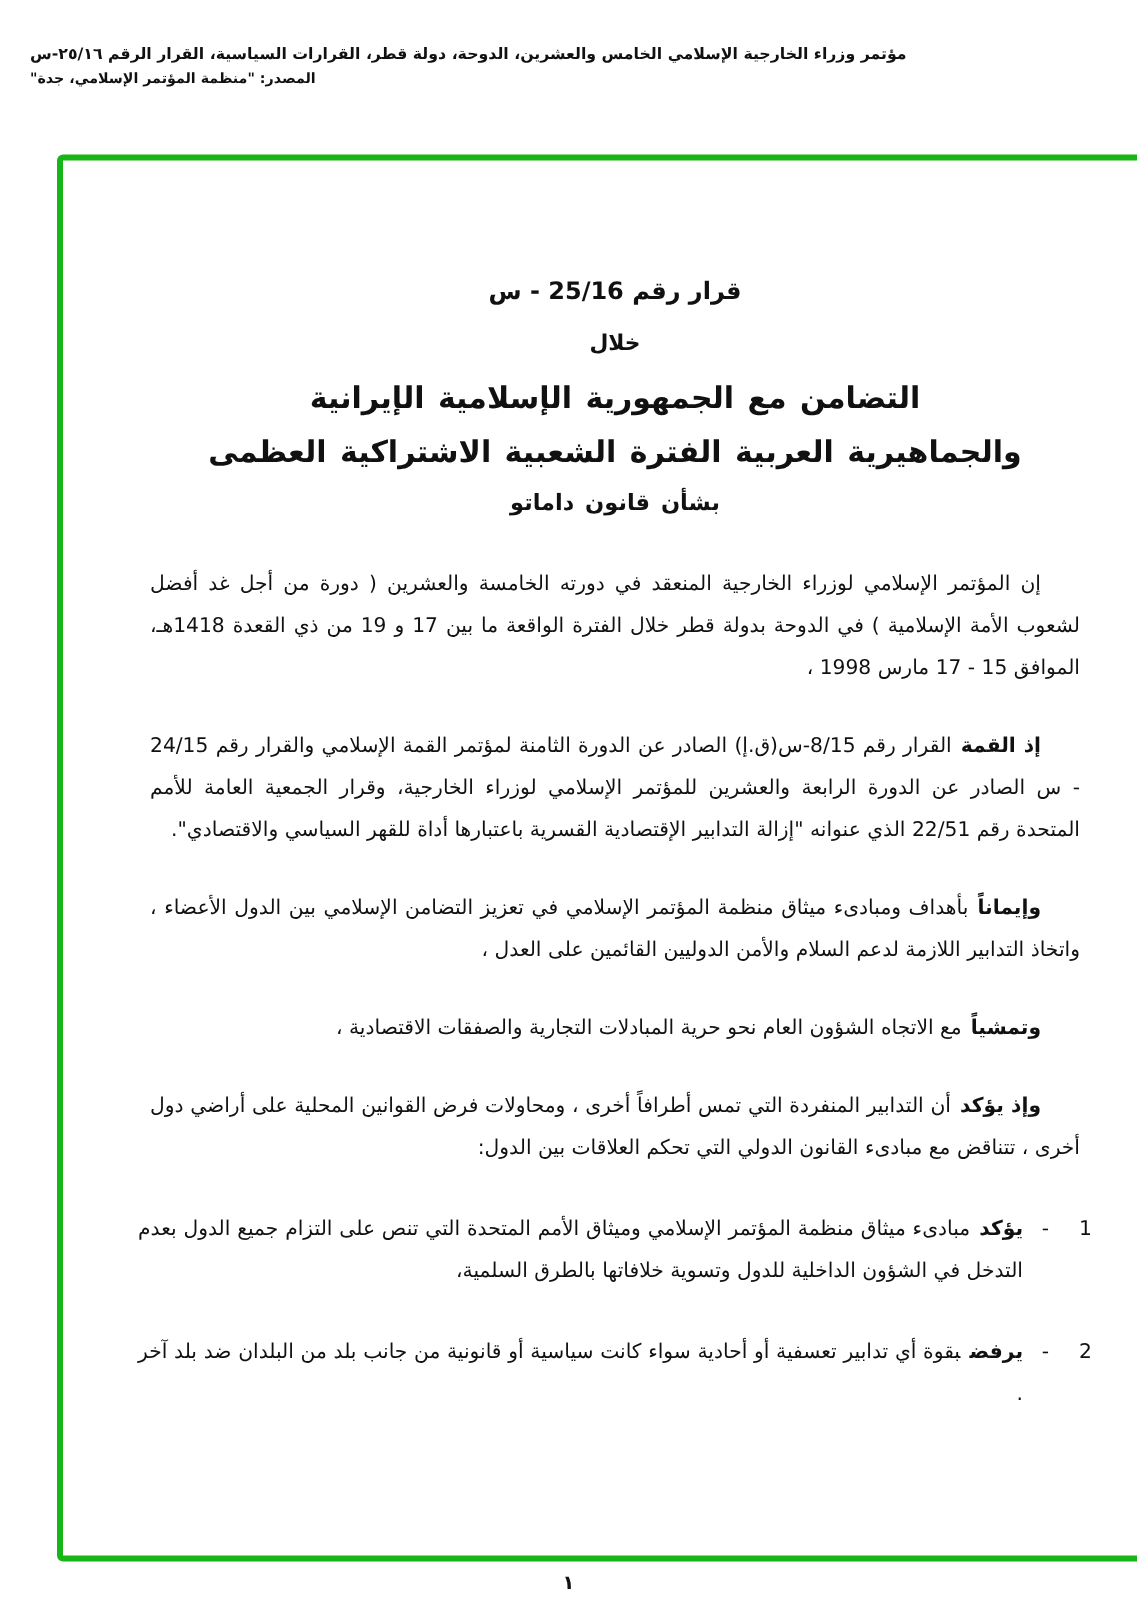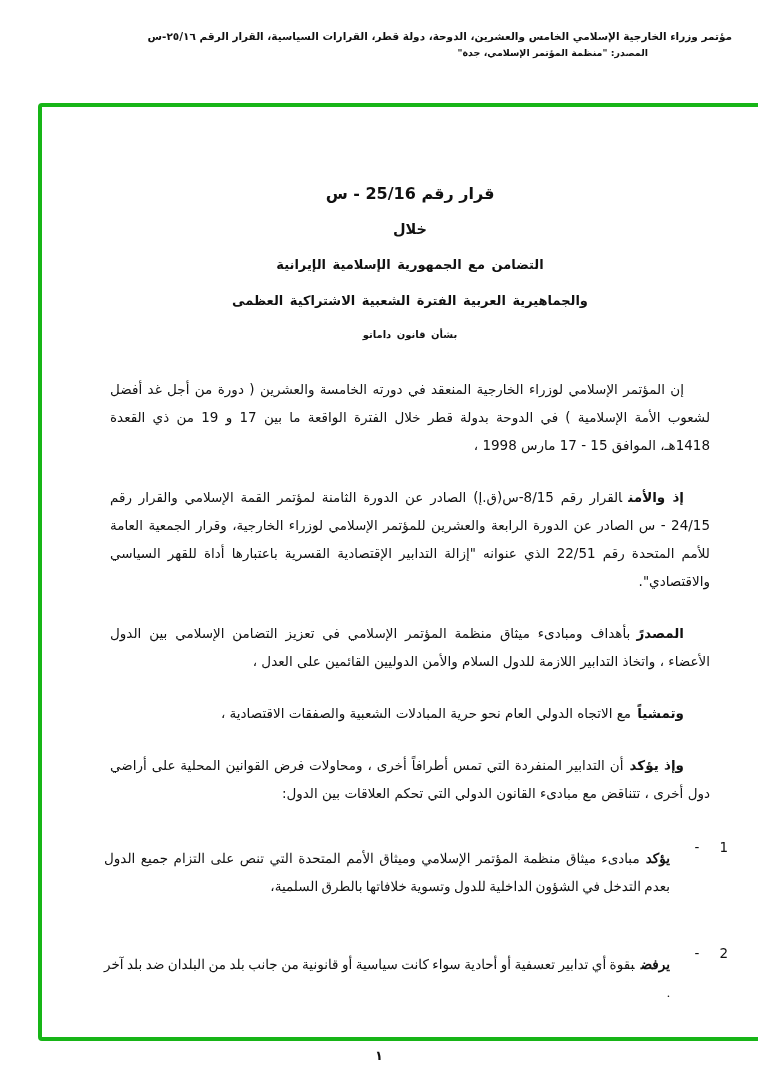--- a/index.html
+++ b/index.html
@@ -11,21 +11,21 @@
     font-family: "DejaVu Sans", sans-serif;
     color: #111;
     overflow: hidden;
   }
 
   
   .page-header {
     position: absolute;
     top: 30px; left: 20px; right: 26px;
     direction: rtl;
-    text-align: right;
+    text-align: left;
     font-weight: bold;
   }
   .hdr-line1 { font-size: 10.5px; letter-spacing: 0; }
   .hdr-line2 { font-size: 9.5px; margin-top: 5px; padding-left: 0; padding-right: 84px; }
 
   
   .doc-frame {
     position: absolute;
     left: 38px; top: 103px;
     width: 744px; height: 938px;
@@ -34,38 +34,38 @@
     padding: 76px 50px 0 50px;
     direction: rtl;
     overflow: hidden;
   }
 
   
   .title-block { text-align: center; margin-bottom: 30px; }
   .title-line { font-weight: bold; }
   .t1 { font-size: 16px;   line-height: 22px; margin-bottom: 14px; }
   .t2 { font-size: 14.5px; line-height: 20px; margin-bottom: 14px; }
-  .heavy { font-size: 13px; line-height: 24px; margin-bottom: 12px; letter-spacing: 0.2px; word-spacing: 2px; }
-  .t5 { font-size: 10px; line-height: 20px; margin-bottom: 0; word-spacing: 2px; }
+  .heavy { font-size: 20px; line-height: 24px; margin-bottom: 12px; letter-spacing: 0.2px; word-spacing: 2px; }
+  .t5 { font-size: 15px; line-height: 20px; margin-bottom: 0; word-spacing: 2px; }
 
   
   .para {
     font-size: 13.5px;
     line-height: 28px;
     text-align: justify;
-    margin: 24px 18px;
+    margin: 24px 8px;
     text-indent: 26px;
   }
   .lead { font-weight: bold; margin-left: 0.45em; }
 
   
   .item { display: flex; margin: 26px 0; font-size: 13.5px; line-height: 28px; }
   .item-num  { flex: 0 0 16px; text-align: right; }
   .item-dash { flex: 0 0 30px; text-align: center; }
-  .item-body { flex: 1 1 auto; text-align: justify; margin: 12px; font-family: Liberation Serif, serif; }
+  .item-body { flex: 1 1 auto; text-align: justify; margin: 0; }
 
   
   .page-number {
     position: absolute;
     top: 1048px; left: 0; right: 0;
     text-align: center;
     font-size: 13px;
     font-weight: bold;
   }
 </style>
@@ -87,29 +87,29 @@
       <div class="title-line heavy">التضامن مع الجمهورية الإسلامية الإيرانية</div>
       <div class="title-line heavy">والجماهيرية العربية الفترة الشعبية الاشتراكية العظمى</div>
       <div class="title-line t5">بشأن قانون داماتو</div>
     </div>
 
     <p class="para">
       <span>إن المؤتمر الإسلامي لوزراء الخارجية المنعقد في دورته الخامسة والعشرين ( دورة من أجل غد أفضل لشعوب الأمة الإسلامية ) في الدوحة بدولة قطر خلال الفترة الواقعة ما بين 17 و 19 من ذي القعدة 1418هـ، الموافق 15 - 17 مارس 1998 ،</span>
     </p>
 
     <p class="para">
-      <b class="lead">إذ والأمن</b><span>القرار رقم 8/15-س(ق.إ) الصادر عن الدورة الثامنة لمؤتمر القمة الإسلامي والقرار رقم 24/15 - س الصادر عن الدورة الرابعة والعشرين للمؤتمر الإسلامي لوزراء الخارجية، وقرار الجمعية العامة للأمم المتحدة رقم 22/51 الذي عنوانه "إزالة التدابير الإقتصادية القسرية باعتبارها أداة للقهر السياسي والاقتصادي".</span>
+      <b class="lead">إذ القمة</b><span>القرار رقم 8/15-س(ق.إ) الصادر عن الدورة الثامنة لمؤتمر القمة الإسلامي والقرار رقم 24/15 - س الصادر عن الدورة الرابعة والعشرين للمؤتمر الإسلامي لوزراء الخارجية، وقرار الجمعية العامة للأمم المتحدة رقم 22/51 الذي عنوانه "إزالة التدابير الإقتصادية القسرية باعتبارها أداة للقهر السياسي والاقتصادي".</span>
     </p>
 
     <p class="para">
-      <b class="lead">المصدرً</b><span>بأهداف ومبادىء ميثاق منظمة المؤتمر الإسلامي في تعزيز التضامن الإسلامي بين الدول الأعضاء ، واتخاذ التدابير اللازمة للدول السلام والأمن الدوليين القائمين على العدل ،</span>
+      <b class="lead">وإيماناً</b><span>بأهداف ومبادىء ميثاق منظمة المؤتمر الإسلامي في تعزيز التضامن الإسلامي بين الدول الأعضاء ، واتخاذ التدابير اللازمة لدعم السلام والأمن الدوليين القائمين على العدل ،</span>
     </p>
 
     <p class="para">
-      <b class="lead">وتمشياً</b><span>مع الاتجاه الدولي العام نحو حرية المبادلات الشعبية والصفقات الاقتصادية ،</span>
+      <b class="lead">وتمشياً</b><span>مع الاتجاه الشؤون العام نحو حرية المبادلات التجارية والصفقات الاقتصادية ،</span>
     </p>
 
     <p class="para">
       <b class="lead">وإذ يؤكد</b><span>أن التدابير المنفردة التي تمس أطرافاً أخرى ، ومحاولات فرض القوانين المحلية على أراضي دول أخرى ، تتناقض مع مبادىء القانون الدولي التي تحكم العلاقات بين الدول:</span>
     </p>
 
     <div class="item">
       <span class="item-num">1</span>
       <span class="item-dash">-</span>
       <p class="item-body">

